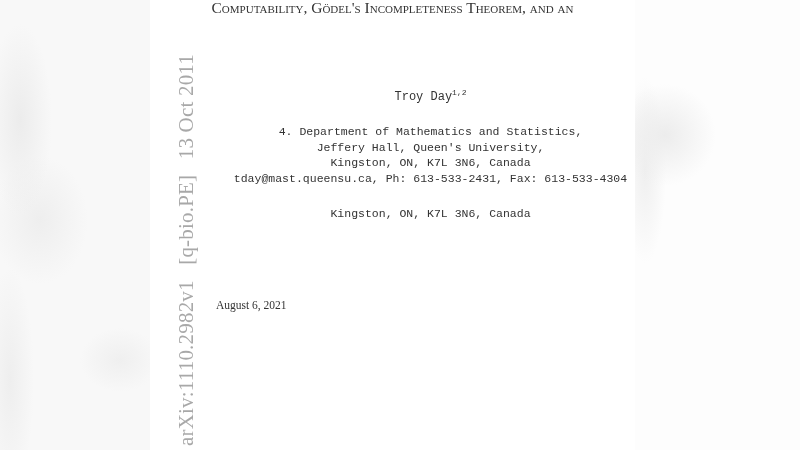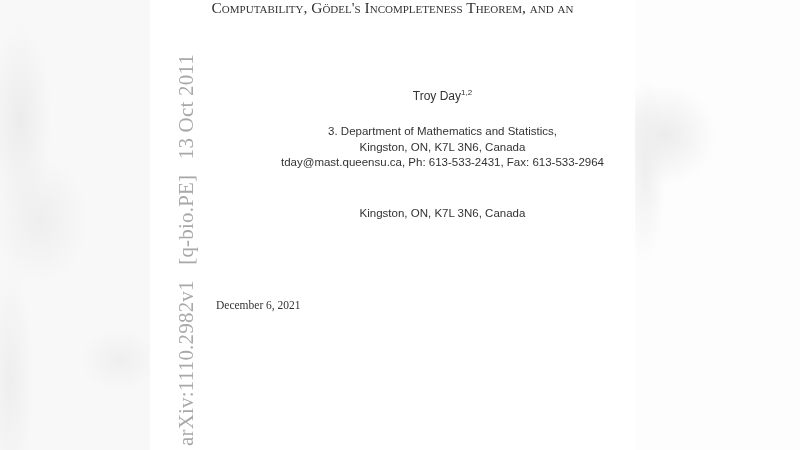--- a/index.html
+++ b/index.html
@@ -42,23 +42,23 @@
   .arxiv-stamp span { margin-right:10px; }
   .title {
     position:absolute; left:150px; width:585px; top:-2px;
     text-align:center;
     font-family:"Liberation Serif", serif;
     font-variant:small-caps;
     font-size:15.5px; line-height:19px; color:#333;
     margin-left:-50px;
   }
   .center-block {
-    position:absolute; left:200px; width:485px;
+    position:absolute; left:188px; width:485px;
     text-align:center;
-    font-family:Liberation Sans, sans-serif;
+    font-family:Liberation Mono, monospace;
     font-size:11.5px; line-height:15.5px; color:#333;
   }
   .author { top:85px; font-size:12px; }
   .author sup { font-size:8px; vertical-align:5px; }
   .affil1 { top:124px; }
   .affil2 { top:206px; }
   .date {
     position:absolute; left:216px; top:299px;
     font-family:"Liberation Serif", serif;
     font-size:11.5px; color:#333;
@@ -80,22 +80,23 @@
 
 <div class="title">
   <div>Computability, Gödel's Incompleteness Theorem, and an</div>
 </div>
 
 <div class="center-block author">
   <span>Troy Day</span><sup>1,2</sup>
 </div>
 
 <div class="center-block affil1">
-  <div>3. Department of Mathematics and Statistics,</div>
+  <div>4. Department of Mathematics and Statistics,</div>
+  <div>Jeffery Hall, Queen's University,</div>
   <div>Kingston, ON, K7L 3N6, Canada</div>
-  <div>tday@mast.queensu.ca, Ph: 613-533-2431, Fax: 613-533-2964</div>
+  <div>tday@mast.queensu.ca, Ph: 613-533-2431, Fax: 613-533-4304</div>
 </div>
 
 <div class="center-block affil2">
   <div>Kingston, ON, K7L 3N6, Canada</div>
 </div>
 
-<div class="date">December 6, 2021</div>
+<div class="date">August 6, 2021</div>
 
 </body></html>

